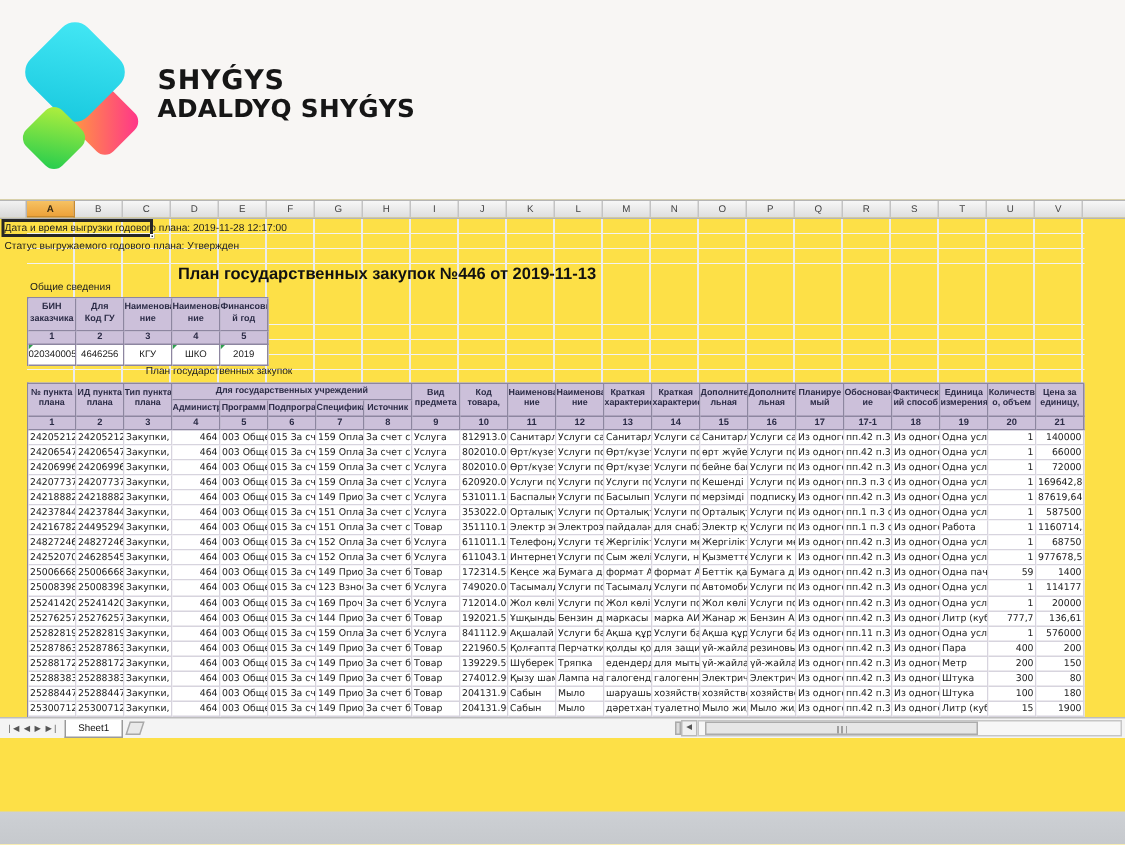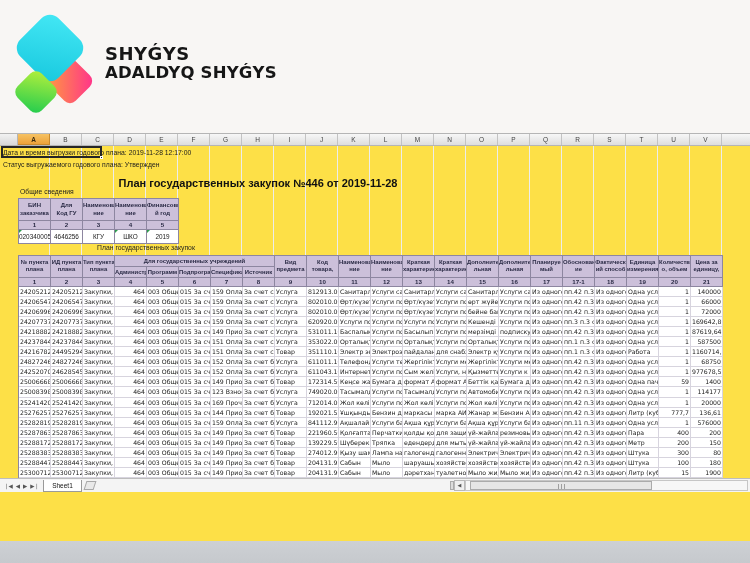--- a/index.html
+++ b/index.html
@@ -141,21 +141,21 @@
     </div>
 
   <div class="grid-bg"></div>
 
   <div class="selection-border">
     <div class="fill-handle"></div>
   </div>
 
   <div class="row-line" style="top:147px">Дата и время выгрузки годового плана: 2019-11-28 12:17:00</div>
   <div class="row-line" style="top:159px">Статус выгружаемого годового плана: Утвержден</div>
-  <div class="sheet-title">План государственных закупок №446 от 2019-11-28</div>
+  <div class="sheet-title">План государственных закупок №446 от 2019-11-13</div>
 
   <div class="section-label" style="left:20px;top:188px">Общие сведения</div>
   <div class="gi-table">
       <div class="gi-h">
         <span style="display: block;">БИН</span>
         <span style="display: block;">заказчика</span>
       </div>
       <div class="gi-h">
         <span style="display: block;">Для</span>
         <span style="display: block;">Код ГУ</span>

